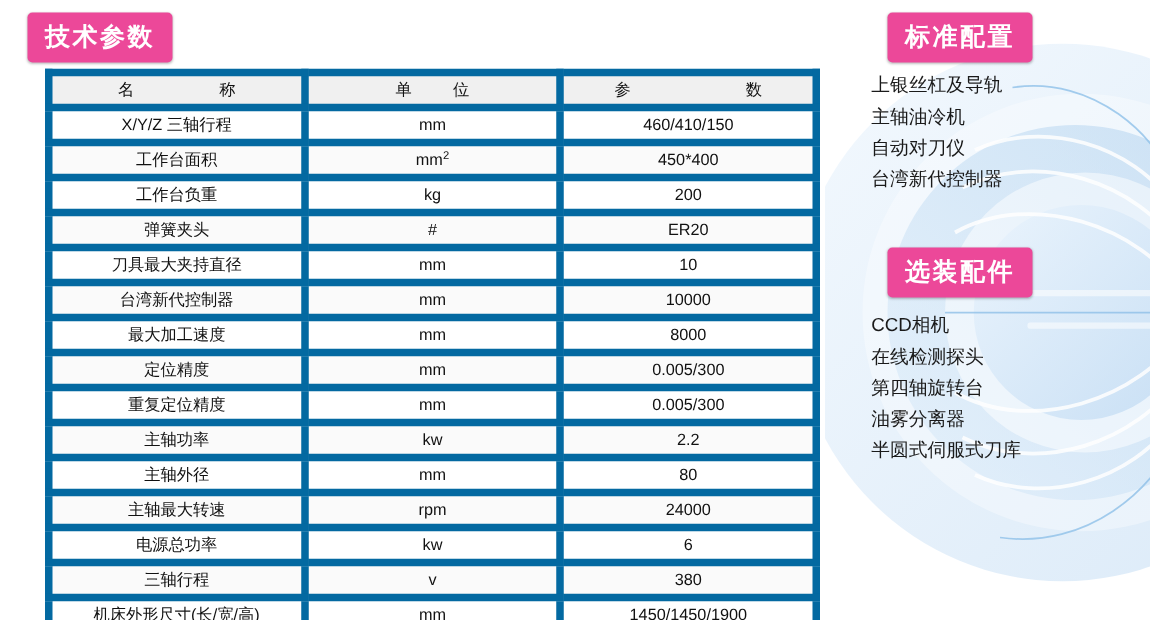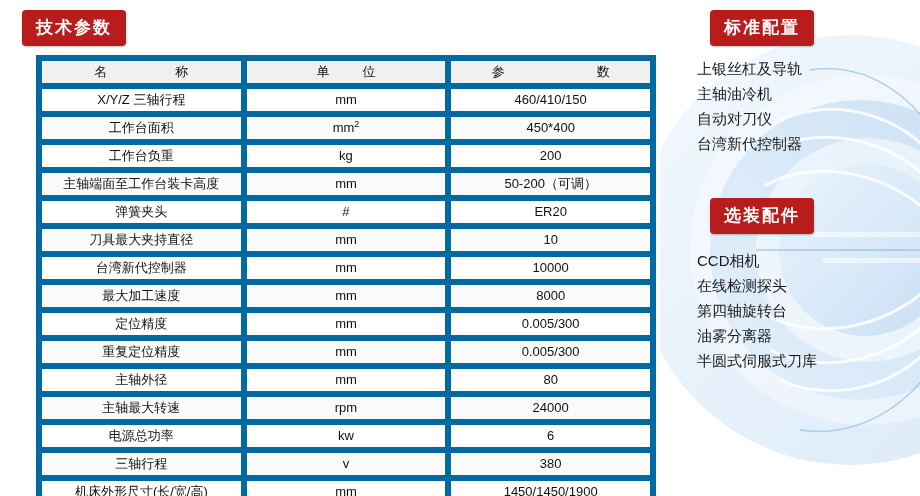--- a/index.html
+++ b/index.html
@@ -30,23 +30,23 @@
     top: 0;
     width: 260px;
     height: 496px;
     overflow: hidden;
     pointer-events: none;
   }
 
   
   .tag {
     display: inline-block;
-    background: #b91c1c;
+    background: #ec4899;
     color: #ffffff;
-    font-size: 17px;
+    font-size: 20px;
     font-weight: bold;
     letter-spacing: 2px;
     padding: 6px 14px 7px 14px;
     border-radius: 4px;
     box-shadow: 0 1px 2px rgba(0,0,0,0.25);
     white-space: nowrap;
   }
   #tag-tech {
     position: absolute;
     left: 22px;
@@ -183,25 +183,20 @@
             <td class="c-name">工作台面积</td>
             <td class="c-unit">mm<sup>2</sup></td>
             <td class="c-val">450*400</td>
           </tr>
           <tr>
             <td class="c-name">工作台负重</td>
             <td class="c-unit">kg</td>
             <td class="c-val">200</td>
           </tr>
           <tr>
-            <td class="c-name">主轴端面至工作台装卡高度</td>
-            <td class="c-unit">mm</td>
-            <td class="c-val">50-200（可调）</td>
-          </tr>
-          <tr>
             <td class="c-name">弹簧夹头</td>
             <td class="c-unit">#</td>
             <td class="c-val">ER20</td>
           </tr>
           <tr>
             <td class="c-name">刀具最大夹持直径</td>
             <td class="c-unit">mm</td>
             <td class="c-val">10</td>
           </tr>
           <tr>
@@ -216,20 +211,25 @@
           </tr>
           <tr>
             <td class="c-name">定位精度</td>
             <td class="c-unit">mm</td>
             <td class="c-val">0.005/300</td>
           </tr>
           <tr>
             <td class="c-name">重复定位精度</td>
             <td class="c-unit">mm</td>
             <td class="c-val">0.005/300</td>
+          </tr>
+          <tr>
+            <td class="c-name">主轴功率</td>
+            <td class="c-unit">kw</td>
+            <td class="c-val">2.2</td>
           </tr>
           <tr>
             <td class="c-name">主轴外径</td>
             <td class="c-unit">mm</td>
             <td class="c-val">80</td>
           </tr>
           <tr>
             <td class="c-name">主轴最大转速</td>
             <td class="c-unit">rpm</td>
             <td class="c-val">24000</td>

